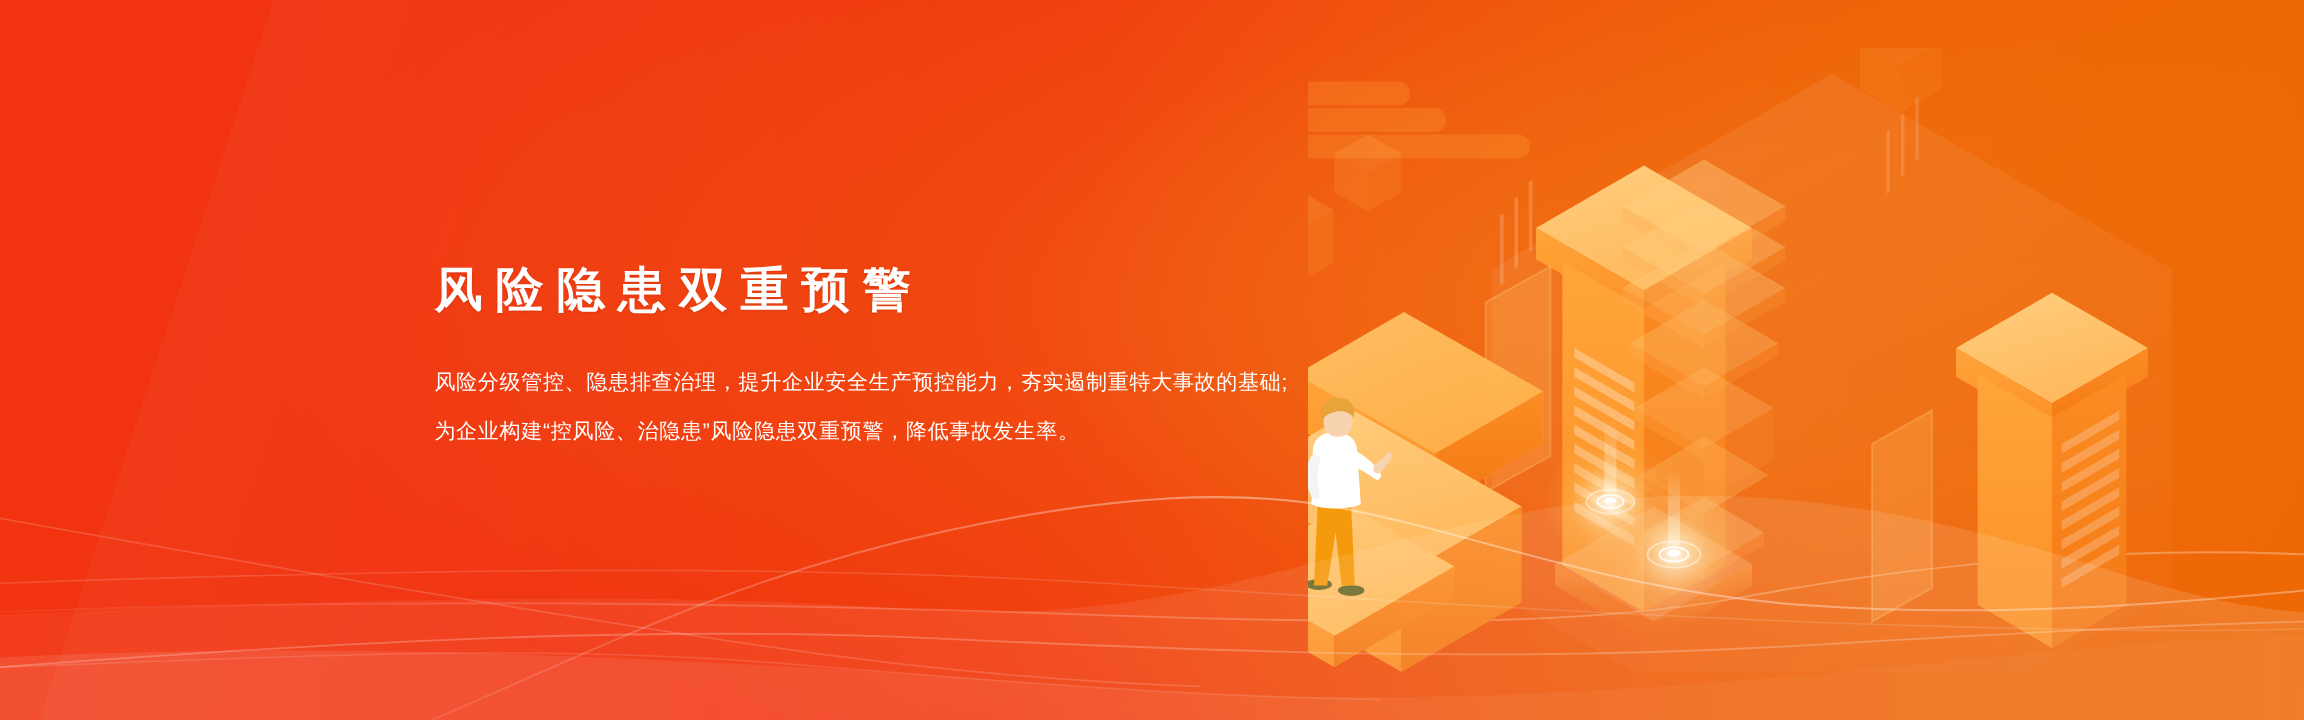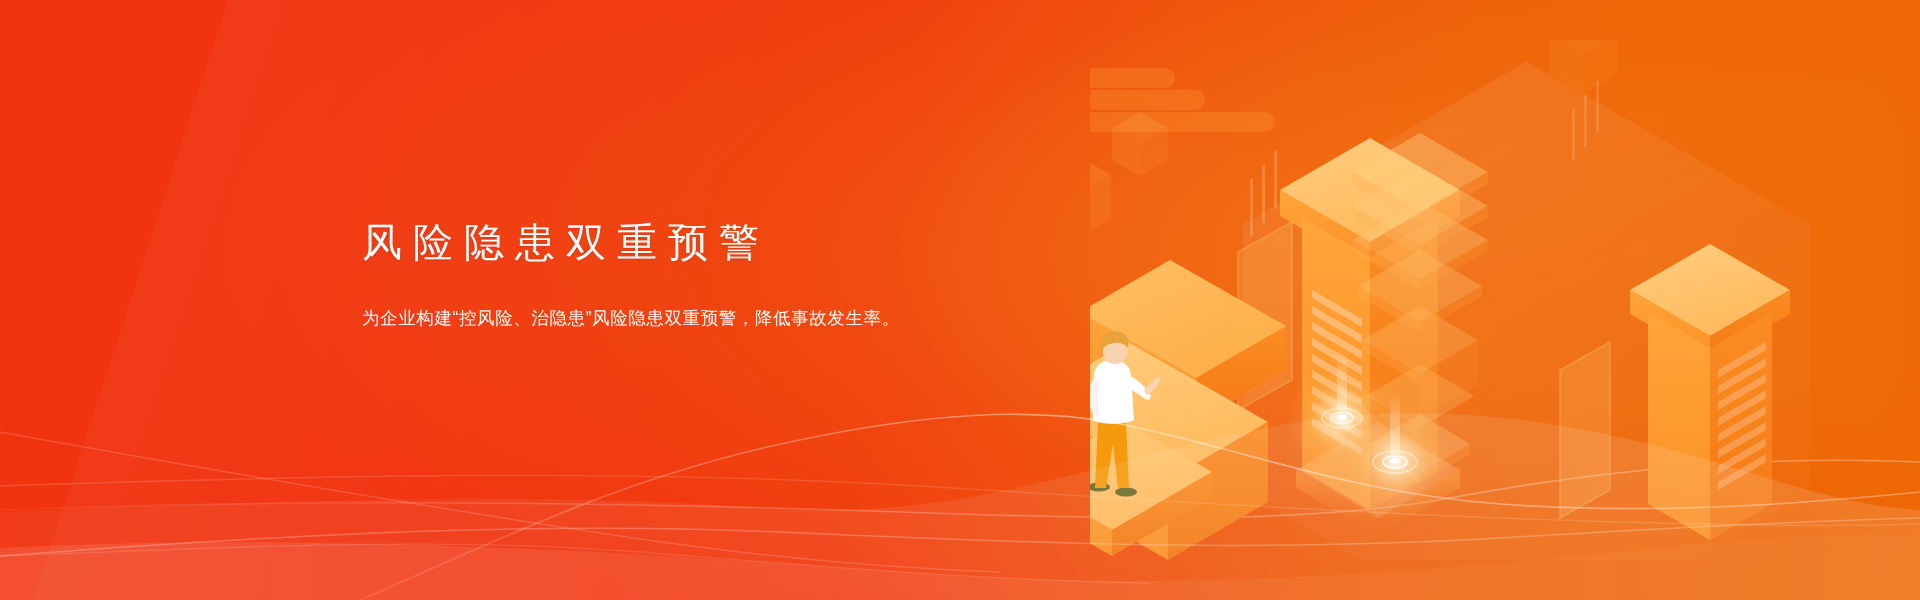--- a/index.html
+++ b/index.html
@@ -56,21 +56,21 @@
   
   .copy {
     position: absolute;
     left: 362px; top: 222px;
     width: 820px;
   }
   .headline {
     color: #FFFFFF;
     font-size: 40px;
     line-height: 1;
-    font-weight: 400;
+    font-weight: 700;
     letter-spacing: 11px;
     white-space: nowrap;
     text-shadow: 0 1px 2px rgba(120,18,0,0.18);
   }
   .subcopy {
     margin-top: 36px;
     color: #FFFFFF;
     font-size: 17.5px;
     line-height: 41px;
     letter-spacing: 0.6px;
@@ -379,17 +379,18 @@
              C1230,164 1340,212 1500,224 C1660,236 1820,222 1920,212" fill="none" stroke="url(#strokeFade)" stroke-width="1.7"></path>
     <path d="M0,276 C240,258 520,240 780,252 C1040,264 1260,272 1500,258
              C1700,246 1840,240 1920,238" fill="none" stroke="#FFFFFF" stroke-opacity="0.24" stroke-width="1.5"></path>
     <path d="M0,206 C300,196 620,188 920,206 C1180,222 1400,236 1620,242
              C1760,246 1860,246 1920,244" fill="none" stroke="#FFFFFF" stroke-opacity="0.14" stroke-width="1.3"></path>
   </svg>
 
   <div class="copy">
     <h1 class="headline">风险隐患双重预警</h1>
     <div class="subcopy">
+      <p>风险分级管控、隐患排查治理，提升企业安全生产预控能力，夯实遏制重特大事故的基础;</p>
       <p>为企业构建“控风险、治隐患”风险隐患双重预警，降低事故发生率。</p>
     </div>
   </div>
 
 </div>
 
 </body></html>

